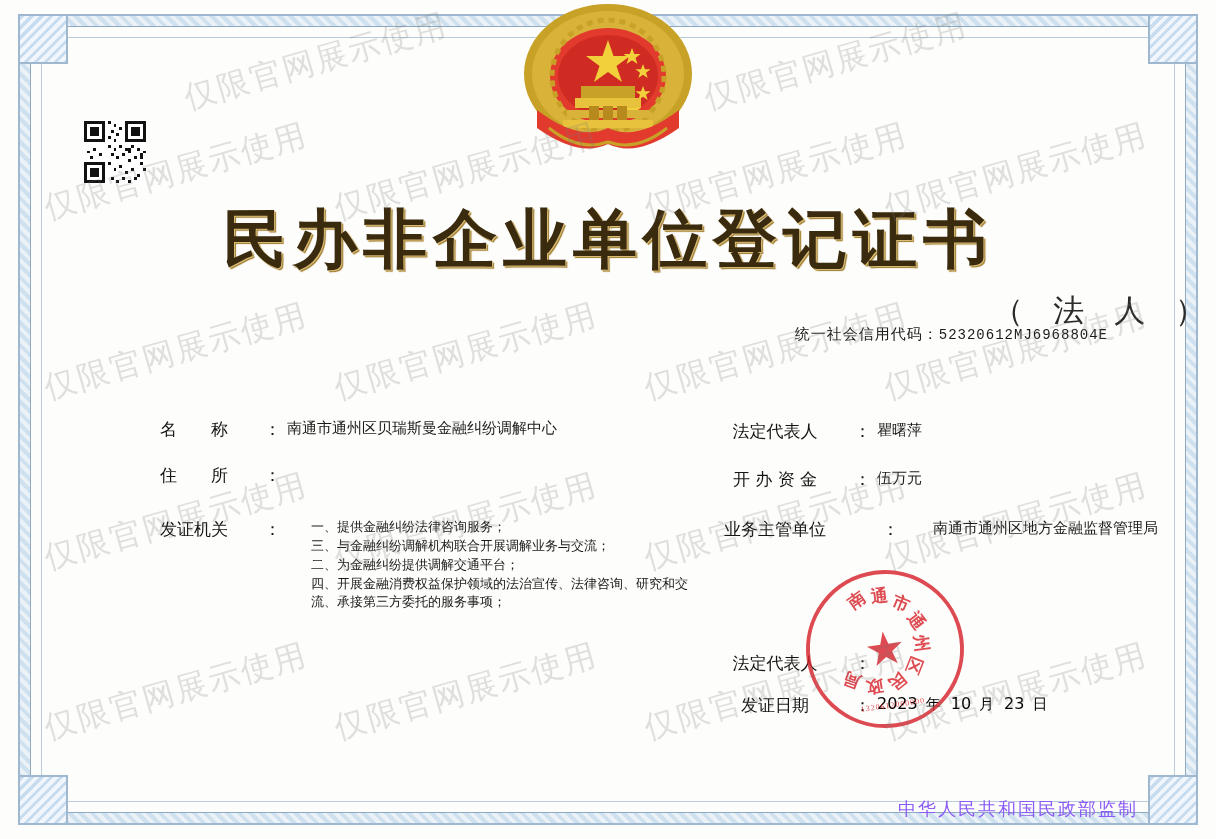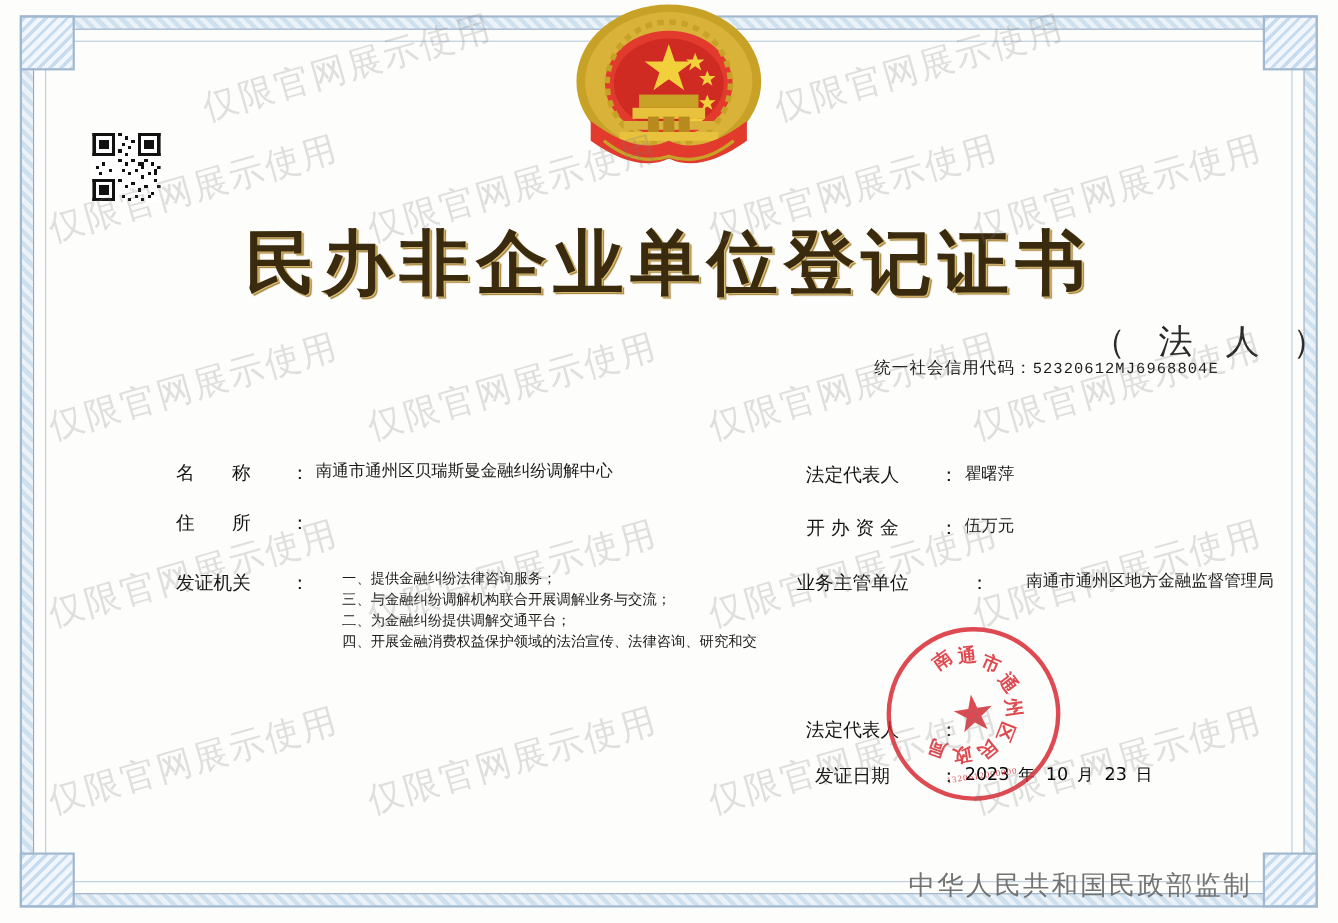--- a/index.html
+++ b/index.html
@@ -145,21 +145,21 @@
     transform-origin:0 0;
     font-family:"DejaVu Serif","Liberation Serif",serif;
   }
   .seal-bottom{
     position:absolute;left:0;right:0;bottom:14px;text-align:center;
     font-size:8px;color:#d8242c;letter-spacing:1px;
   }
 
   .footer{
     position:absolute;right:78px;bottom:18px;
-    font-size:24px;color:#737373;letter-spacing:2px;
+    font-size:18px;color:#8b5cf6;letter-spacing:2px;
     font-family:"DejaVu Serif","Liberation Serif",serif;
   }
 
   
   .wm{
     position:absolute;inset:0;
     pointer-events:none;
     overflow:hidden;
   }
   .wm span{
@@ -298,20 +298,21 @@
     </div>
 
     <div class="row" id="r-scope">
       <span class="lbl lbl-w1">发证机关</span>
       <span class="colon">：</span>
       <span class="val small scope-list">
         <div>一、提供金融纠纷法律咨询服务；</div>
         <div>三、与金融纠纷调解机构联合开展调解业务与交流；</div>
         <div>二、为金融纠纷提供调解交通平台；</div>
         <div>四、开展金融消费权益保护领域的法治宣传、法律咨询、研究和交</div>
+        <div>流、承接第三方委托的服务事项；</div>
       </span>
     </div>
 
     <div class="row" id="r-legal">
       <span class="lbl lbl-w2">法定代表人</span>
       <span class="colon">：</span>
       <span class="val">瞿曙萍</span>
     </div>
 
     <div class="row" id="r-fund">

